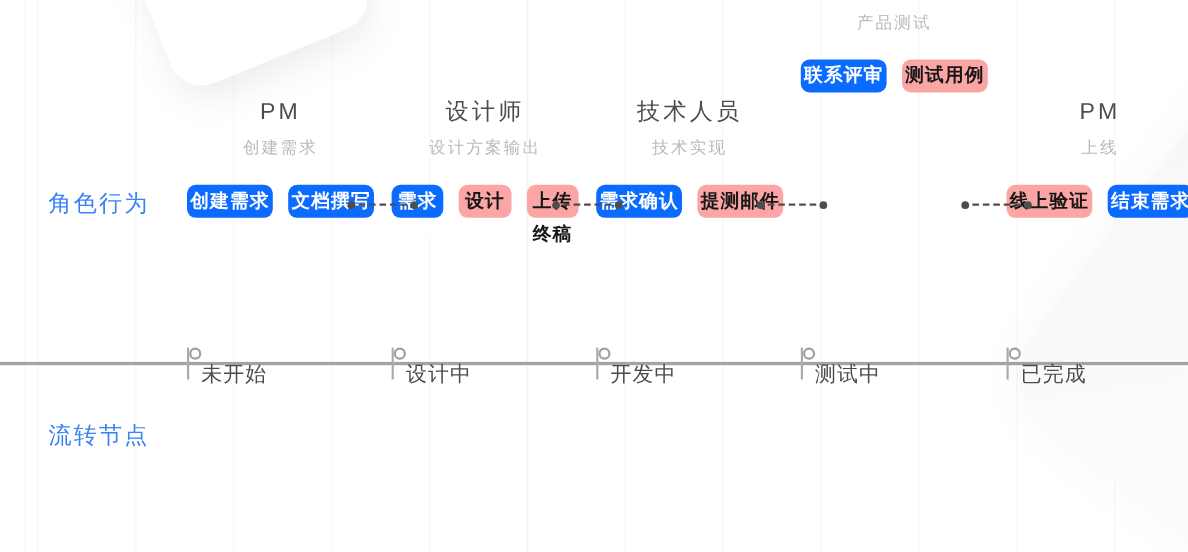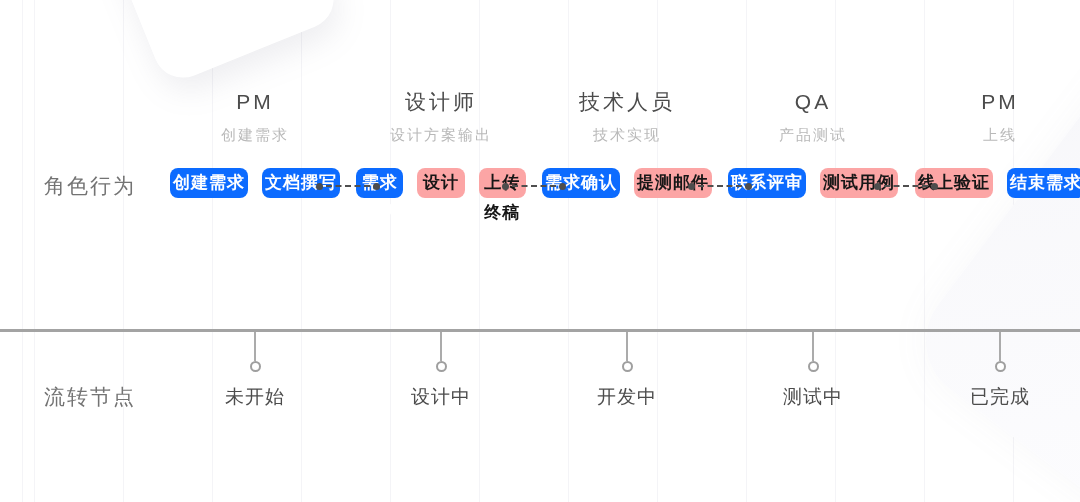--- a/index.html
+++ b/index.html
@@ -22,21 +22,21 @@
   }
   .deco-br{
     position:absolute; width:640px; height:640px; left:1030px; top:-30px;
     transform:rotate(37deg); border-radius:60px;
     background:linear-gradient(135deg,#f5f5f8 0%,#fcfcfe 70%);
     box-shadow:0 0 40px rgba(140,140,160,.06);
   }
 
   .row-label{
     position:absolute; left:44px; font-size:21px; letter-spacing:2px;
-    color:#737373; font-weight:500; line-height:24px; z-index:3;
+    color:#3b82f6; font-weight:500; line-height:24px; z-index:3;
   }
   .row-label.roles{ top:174px; }
   .row-label.nodes{ top:385px;text-align:right; }
 
   .col{
     position:absolute; top:0; width:170px; height:300px;
     text-align:center; z-index:2;
   }
   .col.c0{ left:170px; } .col.c1{ left:356px; } .col.c2{ left:542px; }
   .col.c3{ left:728px; } .col.c4{ left:915px; }
@@ -68,22 +68,22 @@
   .connector.k0{ left:316px; } .connector.k1{ left:502px; }
   .connector.k2{ left:688px; } .connector.k3{ left:874px; }
   .cdot{ width:7px; height:7px; border-radius:50%; background:#4d4d4d; flex:none; }
   .cdash{ flex:1; border-top:2px dashed #4f4f4f; margin:0 3px; height:0; }
 
   .timeline-line{
     position:absolute; left:0; right:0; top:329px; height:3px;
     background:#a3a3a3; z-index:2;
   }
   .node{
-    position:absolute; top:332px; width:170px; z-index:2;
-    display:flex; flex-direction:column; align-items:center;
+    position:absolute; top:316px; width:170px; z-index:2;
+    display:flex; flex-direction:row; 
   }
   .node.n0{ left:170px; } .node.n1{ left:356px; } .node.n2{ left:542px; }
   .node.n3{ left:728px; } .node.n4{ left:915px; }
   .node-tick{ width:2px; height:29px; background:#ababab; }
   .node-circle{
     width:11px; height:11px; border:2px solid #9f9f9f;
     border-radius:50%; background:#ffffff;
   }
   .node-label{
     margin-top:13px; font-size:19px; line-height:24px;
@@ -123,21 +123,20 @@
   <div class="col c2">
     <div class="role-title">技术人员</div>
     <div class="role-subtitle">技术实现</div>
     <div class="actions">
       <button class="chip primary">需求确认</button>
       <button class="chip accent">提测邮件</button>
     </div>
   </div>
 
   <div class="col c3">
-    <div class="role-title">QA</div>
     <div class="role-subtitle">产品测试</div>
     <div class="actions">
       <button class="chip primary">联系评审</button>
       <button class="chip accent">测试用例</button>
     </div>
   </div>
 
   <div class="col c4">
     <div class="role-title">PM</div>
     <div class="role-subtitle">上线</div>

